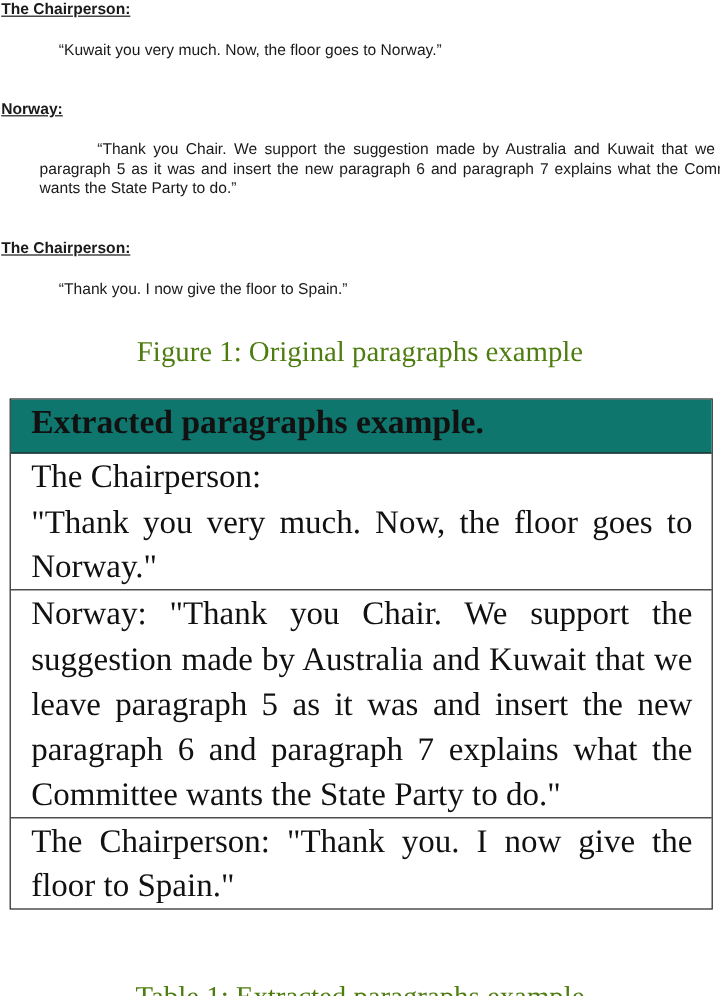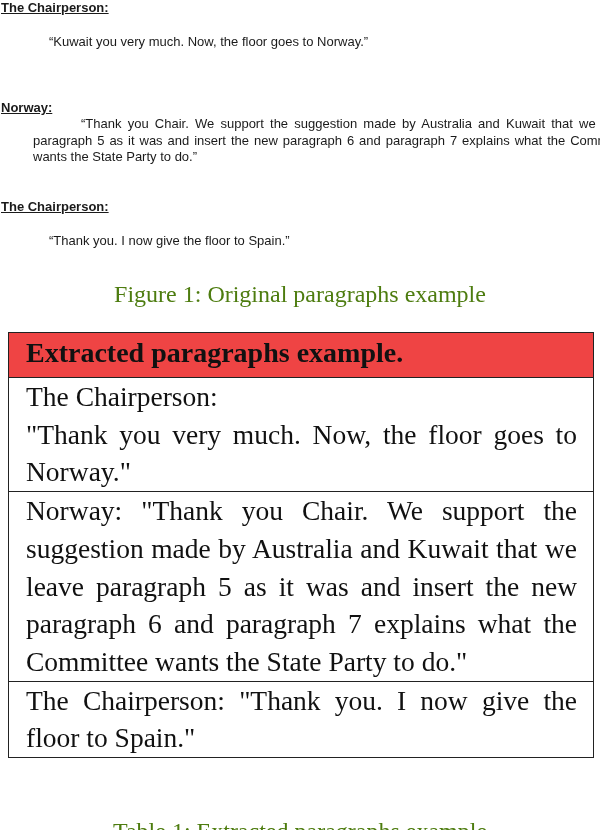--- a/index.html
+++ b/index.html
@@ -9,33 +9,33 @@
            font-family: "Liberation Sans", sans-serif; font-size: 13.4px; color: #1a1a1a; }
     .speaker { position: absolute; left: 1px; font-weight: bold; text-decoration: underline; font-size: 13px; }
     .quote { position: absolute; left: 49px; font-size: 13px; white-space: nowrap; }
     .quote-block { position: absolute; left: 1px; width: 600px; font-size: 13px; line-height: 16.5px; text-indent: 48px; text-align: justify; padding-left: 32px; }
 
     .caption { position: absolute; left: 0; width: 600px; text-align: center;
                font-family: "Liberation Serif", serif; font-size: 24px; color: #4d7c0f; white-space: nowrap; }
 
     .table { position: absolute; left: 8px; top: 332px; width: 586px; border: 1.5px solid #222;
              font-family: "Liberation Serif", serif; font-size: 27.5px; line-height: 37.7px; color: #111; box-sizing: border-box; }
-    .thead { background: #ef4444; border-bottom: 1.5px solid #222; padding: 0 16px 0 17px; height: 44px; line-height: 40px; font-weight: bold; font-size: 28px; }
+    .thead { background: #0f766e; border-bottom: 1.5px solid #222; padding: 0 16px 0 17px; height: 44px; line-height: 40px; font-weight: bold; font-size: 28px; }
     .trow { border-bottom: 1.5px solid #222; padding: 0 16px 0 17px; text-align: justify; }
     .trow:last-child { border-bottom: none; }
     .trow .line { display: block; }
   </style>
 </head>
 <body>
 
 <div class="fig">
   <div class="speaker" style="top:0px;">The Chairperson:</div>
   <div class="quote" style="top:34px;">“Kuwait you very much. Now, the floor goes to Norway.”</div>
 
-  <div class="speaker" style="top:100px;text-align:center;">Norway:</div>
+  <div class="speaker" style="top:83px;text-align:center;">Norway:</div>
   <div class="quote-block" style="top:116px;">“Thank you Chair. We support the suggestion made by Australia and Kuwait that we leave paragraph 5 as it was and insert the new paragraph 6 and paragraph 7 explains what the Committee wants the State Party to do.”</div>
 
   <div class="speaker" style="top:199px;">The Chairperson:</div>
   <div class="quote" style="top:233px;">“Thank you. I now give the floor to Spain.”</div>
 </div>
 
 <div class="caption" style="top:281px;">Figure 1: Original paragraphs example</div>
 
 <div class="table">
   <div class="thead">Extracted paragraphs example.</div>

